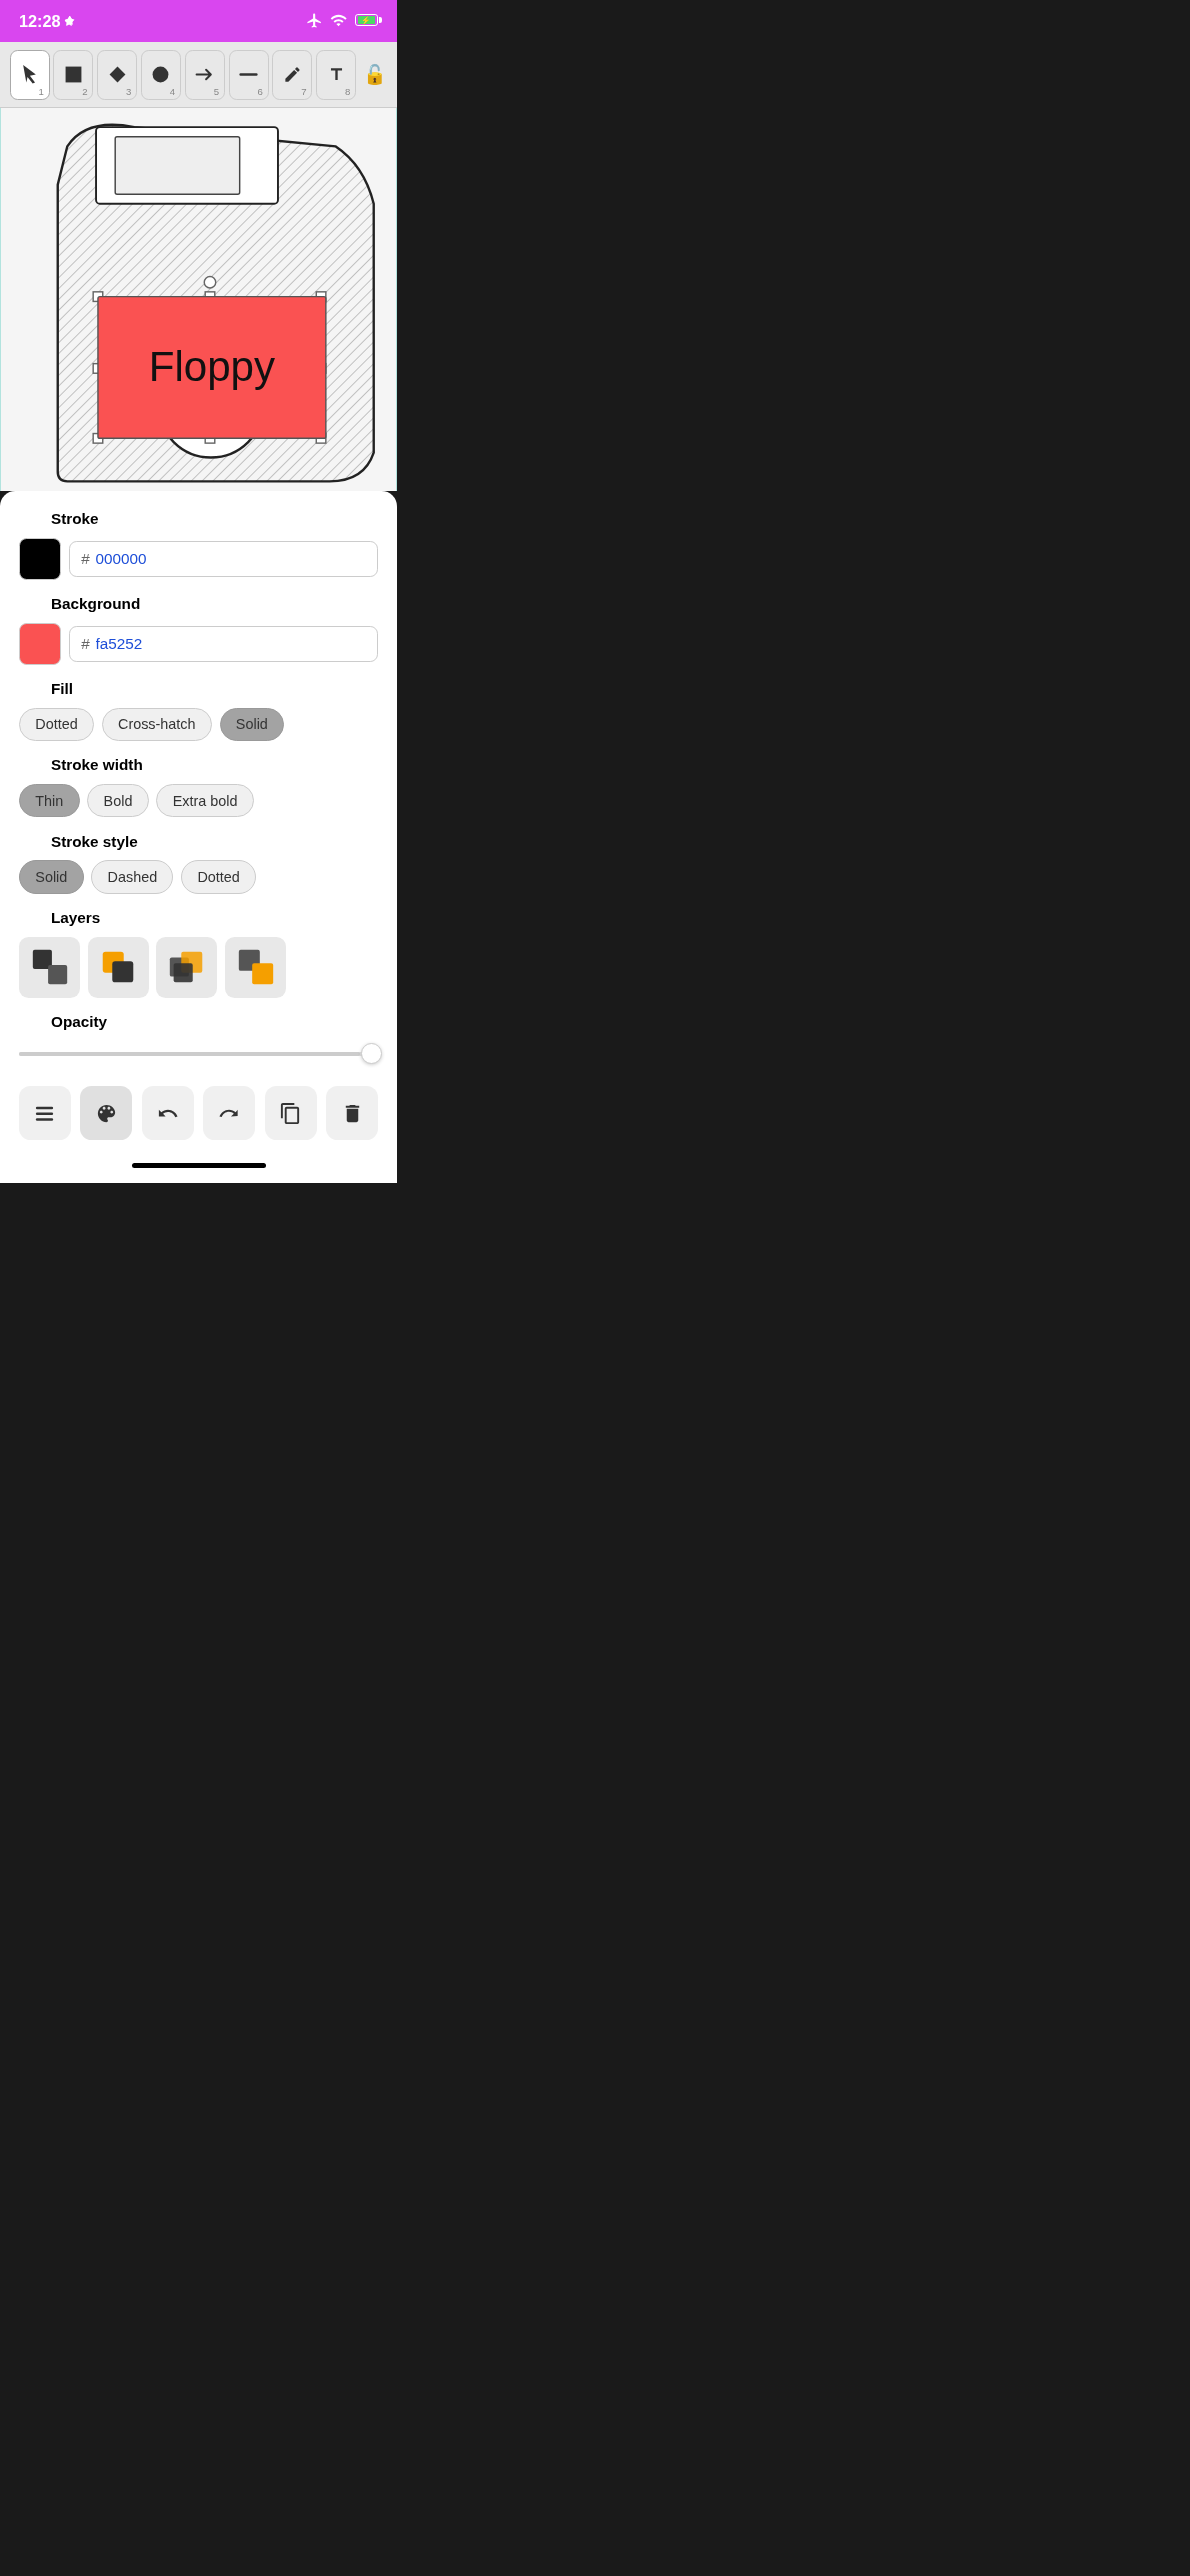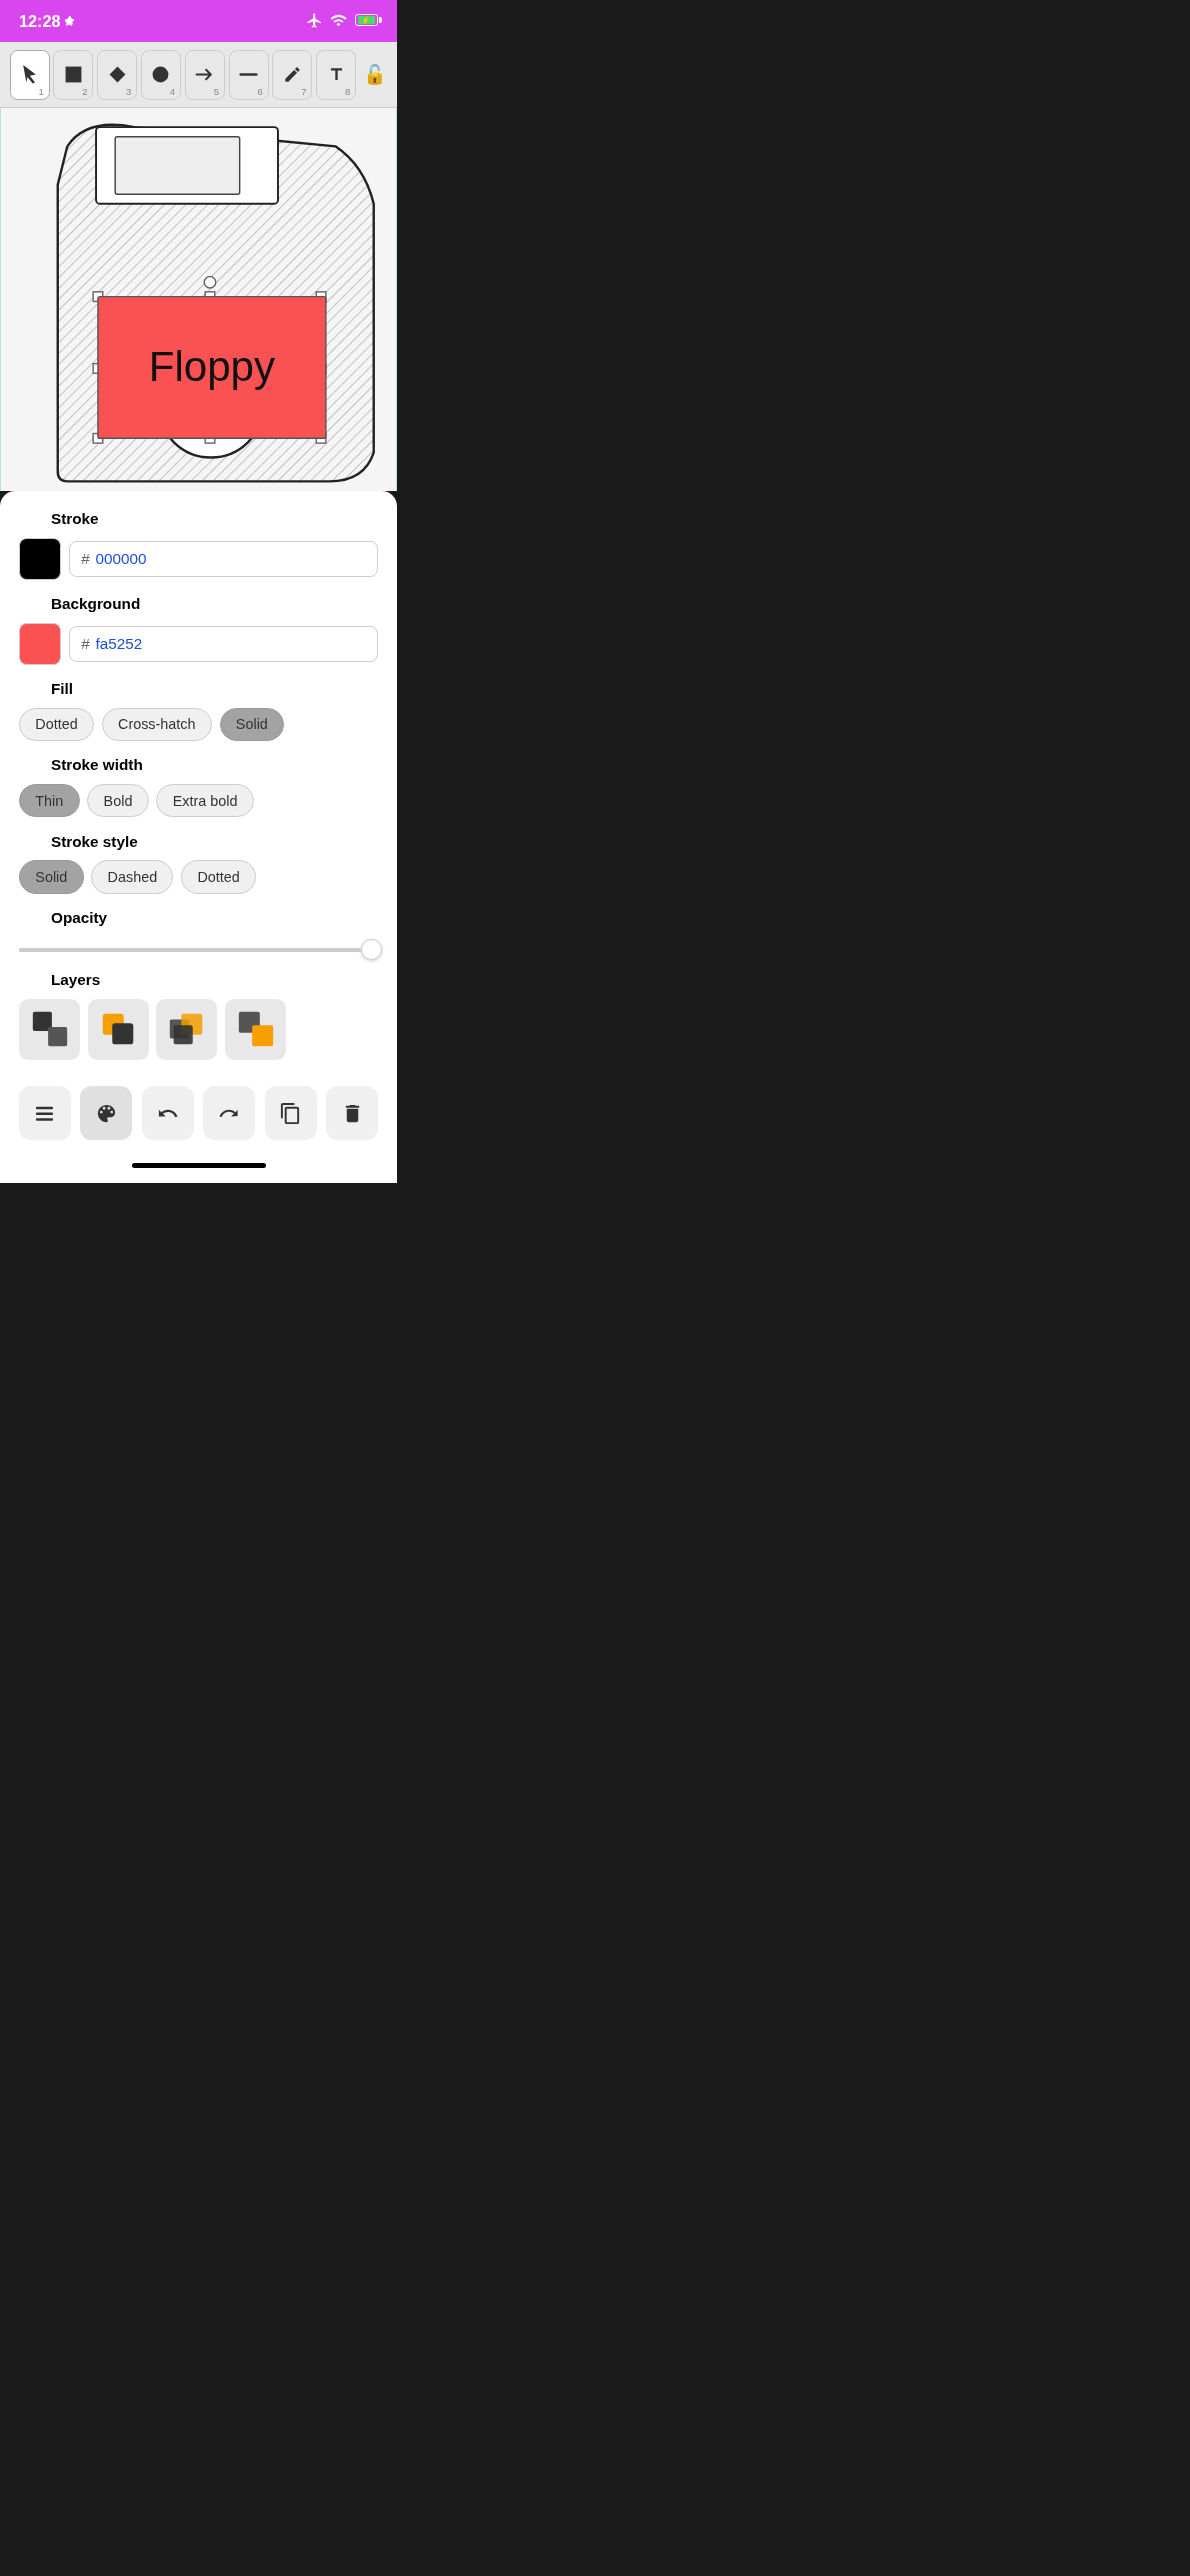--- a/index.html
+++ b/index.html
@@ -433,30 +433,20 @@
     <div class="prop-label">Stroke style</div>
     <div class="pill-group">
       <button class="pill-btn active">Solid</button>
       <button class="pill-btn">Dashed</button>
       <button class="pill-btn">Dotted</button>
     </div>
   </div>
 
 
   <div class="prop-section">
-    <div class="prop-label">Opacity</div>
-    <div class="opacity-slider-container">
-      <div class="opacity-slider">
-        <div class="opacity-slider-fill"></div>
-        <div class="opacity-slider-thumb"></div>
-      </div>
-    </div>
-  </div>
-
-  <div class="prop-section">
     <div class="prop-label">Layers</div>
     <div class="layers-grid">
 
       <div class="layer-item">
         <svg width="42" height="42" viewBox="0 0 44 44">
           <rect x="4" y="4" width="20" height="20" fill="#333" rx="2"></rect>
           <rect x="20" y="20" width="20" height="20" fill="#555" rx="2"></rect>
         </svg>
       </div>
 
@@ -473,20 +463,30 @@
           <rect x="16" y="6" width="22" height="22" fill="#f59f00" rx="2" opacity="0.85"></rect>
           <rect x="8" y="18" width="20" height="20" fill="#333" rx="2" opacity="0.9"></rect>
         </svg>
       </div>
 
       <div class="layer-item">
         <svg width="42" height="42" viewBox="0 0 44 44">
           <rect x="4" y="4" width="22" height="22" fill="#555" rx="2"></rect>
           <rect x="18" y="18" width="22" height="22" fill="#f59f00" rx="2"></rect>
         </svg>
+      </div>
+    </div>
+  </div>
+
+  <div class="prop-section">
+    <div class="prop-label">Opacity</div>
+    <div class="opacity-slider-container">
+      <div class="opacity-slider">
+        <div class="opacity-slider-fill"></div>
+        <div class="opacity-slider-thumb"></div>
       </div>
     </div>
   </div>
 
   <div class="action-bar">
     <button class="action-btn">
       <svg width="23" height="23" viewBox="0 0 24 24">
         <rect x="3" y="5" width="18" height="2.5" rx="1.25" fill="#333"></rect>
         <rect x="3" y="11" width="18" height="2.5" rx="1.25" fill="#333"></rect>
         <rect x="3" y="17" width="18" height="2.5" rx="1.25" fill="#333"></rect>

